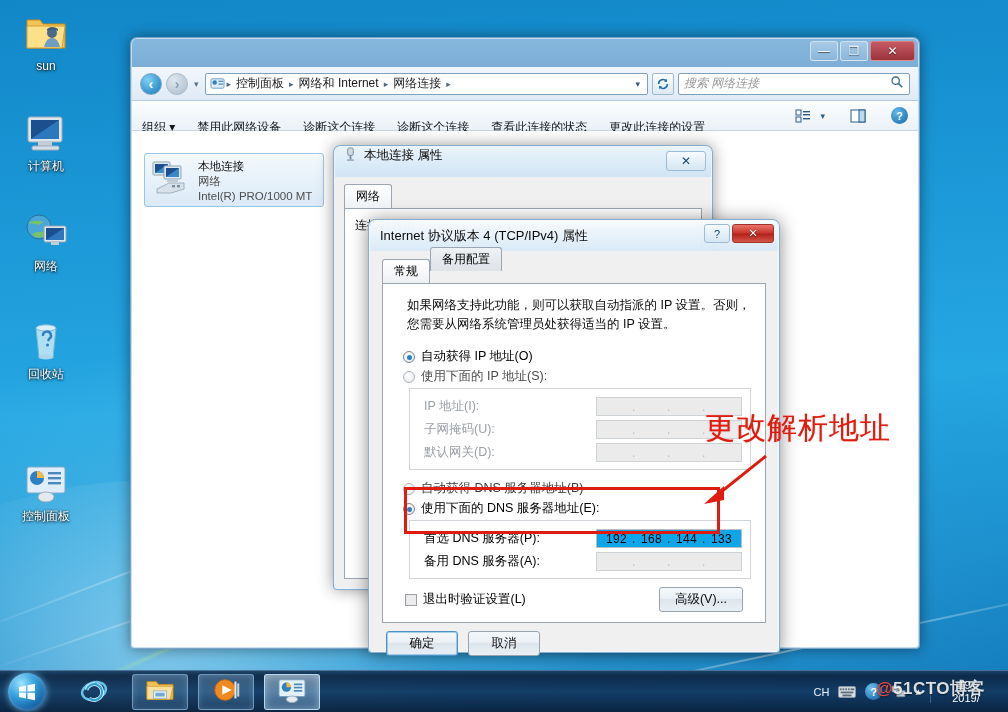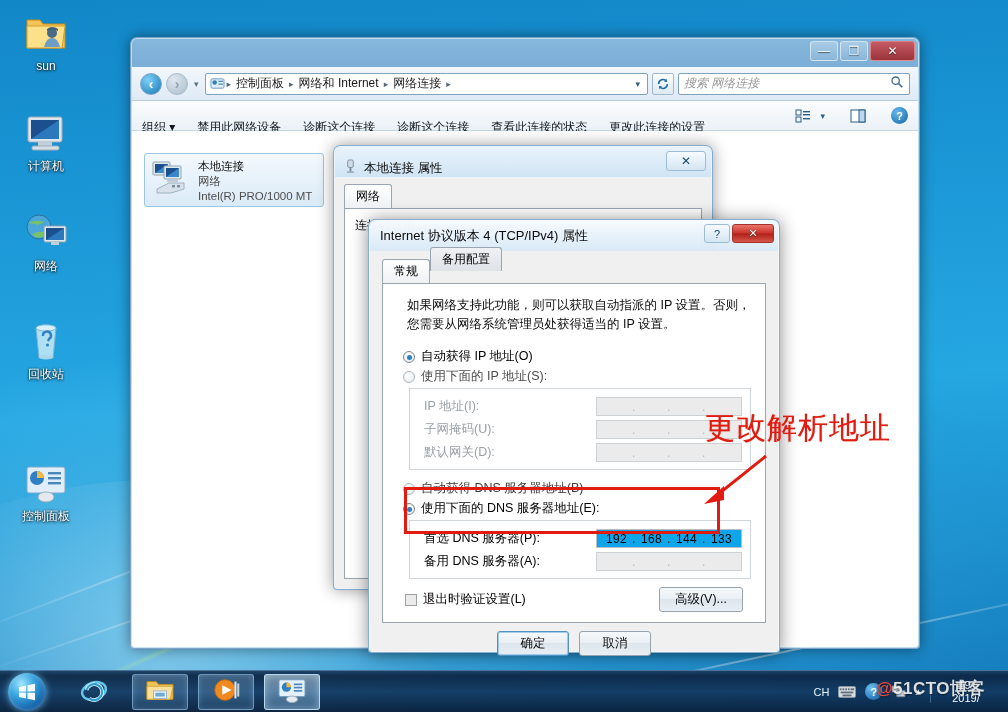--- a/index.html
+++ b/index.html
@@ -203,21 +203,21 @@
     left: 333px; top: 145px;
     width: 380px; height: 445px;
     border-radius: 7px 7px 4px 4px;
     background: rgba(205,225,242,0.88);
     border: 1px solid rgba(130,170,205,0.95);
     box-shadow: 0 0 16px rgba(0,0,0,0.4), inset 0 0 0 1px rgba(255,255,255,0.6);
     padding: 1px;
   }
   #dlg-lan-title {
     height: 30px; position: relative;
-    display: flex; align-items: flex-end;
+    display: flex; align-items: flex-start;
     padding-left: 9px; gap: 7px;
     border-radius: 6px 6px 0 0;
     background: linear-gradient(to bottom, rgba(240,248,253,0.75), rgba(205,228,245,0.55));
     font-size: 12.5px; color: #0a0a0a;
   }
   #dlg-lan-body {
     background: #f0f0f0;
     height: calc(100% - 30px);
     border-radius: 0 0 3px 3px;
     padding: 9px;
@@ -349,21 +349,21 @@
     border: 1px solid #97a3ad;
     border-radius: 3px;
     background: linear-gradient(to bottom, #f6f9fb 0%, #eaf0f5 45%, #dde6ed 50%, #e9eff4 100%);
     font-size: 12.5px;
     padding: 3px 0;
     text-align: center;
     color: #0b0b0b;
   }
   .btn.adv { width: 84px; }
   .dlg-buttons {
-    display: flex; justify-content: center;
+    display: flex; justify-content: flex-start;
     gap: 10px;
     padding: 8px 4px 0 4px;
   }
   .btn.okcancel { width: 72px; }
   .btn.default { border-color: #4e93c4; box-shadow: 0 0 0 1px rgba(100,170,220,0.55) inset; }
 
   
   #annot-text {
     position: absolute;
     left: 705px; top: 408px;

